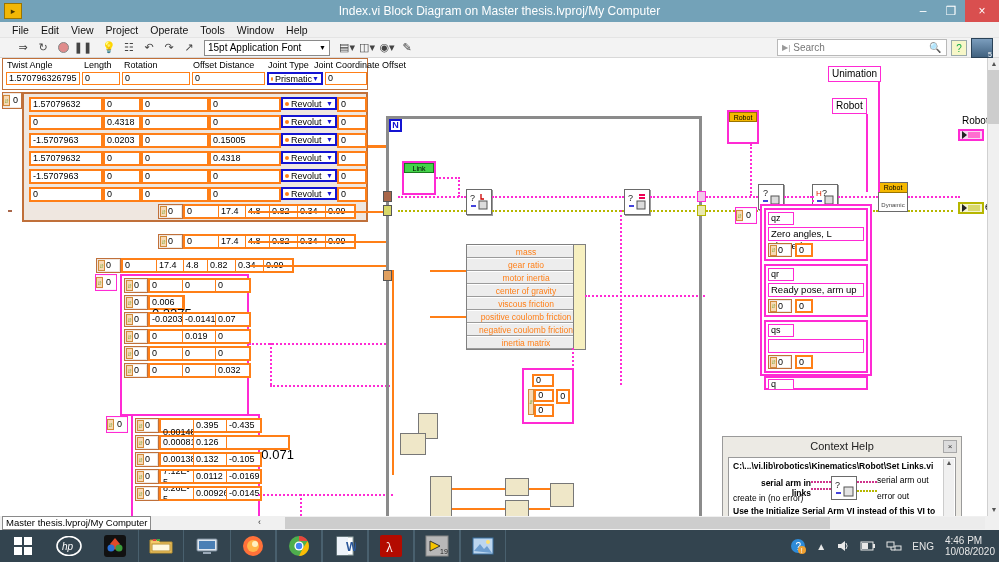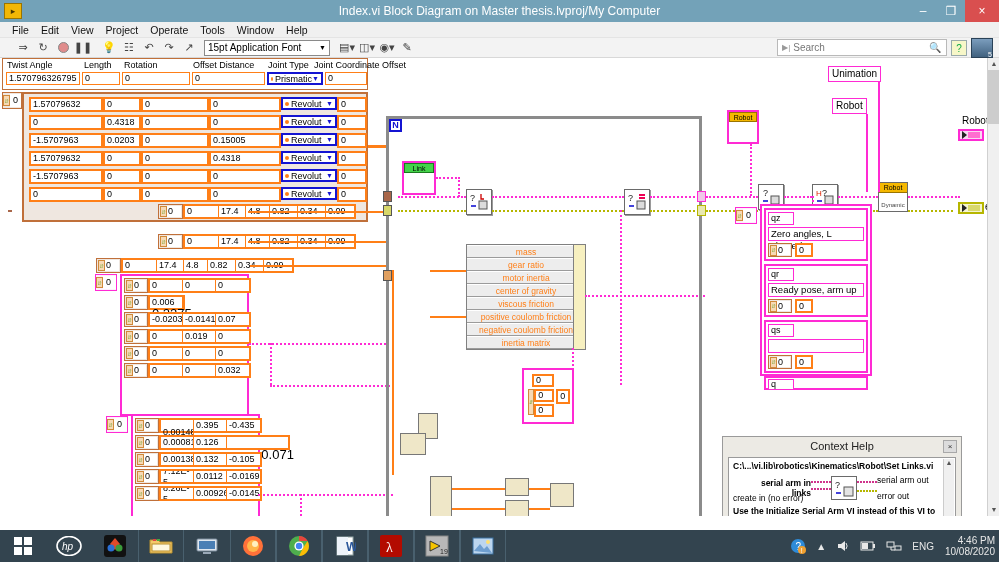--- a/index.html
+++ b/index.html
@@ -232,21 +232,21 @@
 
   
   .taskbar { position:absolute; left:0; top:530px; width:999px; height:32px; background:#33444f; }
   .tb-start { width:46px; height:32px; display:flex; align-items:center; justify-content:center; }
   .tbitems { position:absolute; left:46px; top:0; display:flex; height:32px; }
   .tbi { width:46px; height:32px; display:flex; align-items:center; justify-content:center; }
   .tbi.sep { border-left:1px solid #49606e; border-right:1px solid #49606e; }
   .tray { position:absolute; right:4px; top:0; height:32px; display:flex; align-items:center;
           color:#e8e8e8; font-size:10px; }
   .tray .ti { margin:0 5px; display:flex; align-items:center; }
-  .clock { text-align:right; line-height:11px; font-size:10px; margin-left:6px; }
+  .clock { text-align:left; line-height:11px; font-size:10px; margin-left:6px; }
 
   .winicon { width:18px; height:18px; display:grid; grid-template-columns:1fr 1fr;
              grid-template-rows:1fr 1fr; gap:2px; }
   .winicon i { background:#fff; display:block; }
 </style>
 </head>
 <body>
 
 <div id="app">
 
@@ -833,20 +833,29 @@
     </div>
 
   </div>
 
   <div class="vscroll">
     <div class="ar" style="top:0">▲</div>
     <div class="thumb" style="top:12px"></div>
     <div class="ar" style="bottom:0">▼</div>
   </div>
 
+  <div class="statusbar">
+    <div class="sbox">
+      <span>Master thesis.lvproj/My Computer</span>
+    </div>
+    <div style="position:absolute;left:258px;top:1px;font-size:9px;color:#333;">‹</div>
+    <div class="hs">
+        <div class="th"></div>
+      </div>
+  </div>
 
   <div class="taskbar">
     <div class="tb-start">
       <div class="winicon">
           <i></i>
           <i></i>
           <i></i>
           <i></i>
         </div>
     </div>

